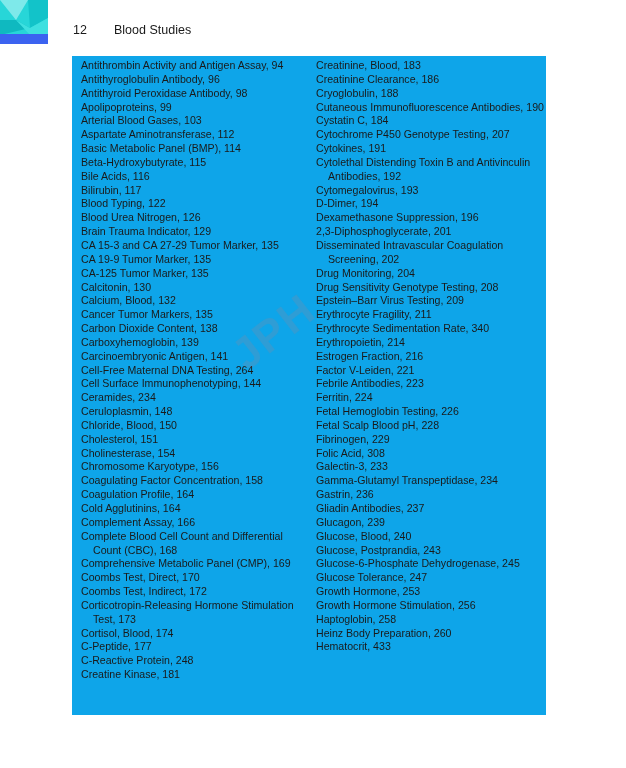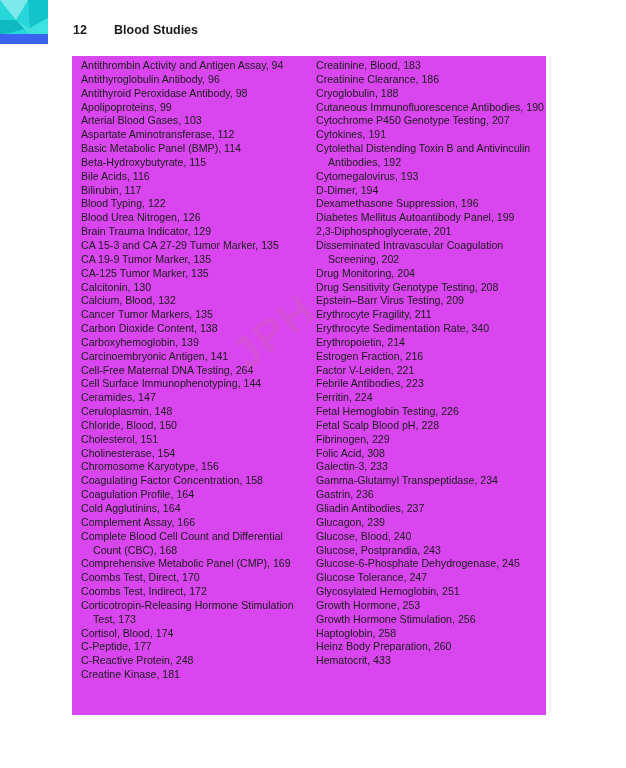--- a/index.html
+++ b/index.html
@@ -2,25 +2,25 @@
 <html><head>
 <meta charset="utf-8">
 <style>
   html, body { margin: 0; padding: 0; }
   body {
     width: 626px; height: 768px; background: #ffffff; position: relative; overflow: hidden;
     font-family: "Liberation Sans", sans-serif; color: #1a1a1a;
   }
   .corner { position: absolute; left: 0; top: 0; width: 48px; height: 45px; }
   .header { position: absolute; top: 22px; left: 73px; font-size: 12.5px; height: 16px; line-height: 16px; }
-  .page-num { position: absolute; left: 0; font-weight: bold; }
-  .section-title { position: absolute; left: 41px; white-space: nowrap; font-weight: bold; }
+  .page-num { position: absolute; left: 0; font-weight: normal; }
+  .section-title { position: absolute; left: 41px; white-space: nowrap; }
   .box {
     position: absolute; left: 72px; top: 56px; width: 474px; height: 659px;
-    background: #d946ef;
+    background: #0ea5e9;
   }
   .col { position: absolute; top: 3px; font-size: 10.6px; line-height: 13.85px; }
   .col-left { left: 9px; width: 230px; }
   .col-right { left: 244px; width: 228px; }
   .entry { padding-left: 12px; text-indent: -12px; white-space: normal; }
   .watermark {
     position: absolute; left: 222px; top: 340px; font-size: 44px; font-weight: bold;
     color: rgba(200, 120, 120, 0.18); transform: rotate(-38deg); transform-origin: left top;
     letter-spacing: 2px; pointer-events: none;
   }
@@ -61,21 +61,21 @@
     <div class="entry">CA 19-9 Tumor Marker, 135</div>
     <div class="entry">CA-125 Tumor Marker, 135</div>
     <div class="entry">Calcitonin, 130</div>
     <div class="entry">Calcium, Blood, 132</div>
     <div class="entry">Cancer Tumor Markers, 135</div>
     <div class="entry">Carbon Dioxide Content, 138</div>
     <div class="entry">Carboxyhemoglobin, 139</div>
     <div class="entry">Carcinoembryonic Antigen, 141</div>
     <div class="entry">Cell-Free Maternal DNA Testing, 264</div>
     <div class="entry">Cell Surface Immunophenotyping, 144</div>
-    <div class="entry">Ceramides, 147</div>
+    <div class="entry">Ceramides, 234</div>
     <div class="entry">Ceruloplasmin, 148</div>
     <div class="entry">Chloride, Blood, 150</div>
     <div class="entry">Cholesterol, 151</div>
     <div class="entry">Cholinesterase, 154</div>
     <div class="entry">Chromosome Karyotype, 156</div>
     <div class="entry">Coagulating Factor Concentration, 158</div>
     <div class="entry">Coagulation Profile, 164</div>
     <div class="entry">Cold Agglutinins, 164</div>
     <div class="entry">Complement Assay, 166</div>
     <div class="entry">Complete Blood Cell Count and Differential Count (CBC), 168</div>
@@ -87,27 +87,27 @@
     <div class="entry">C-Peptide, 177</div>
     <div class="entry">C-Reactive Protein, 248</div>
     <div class="entry">Creatine Kinase, 181</div>
   </div>
 
   <div class="col col-right">
     <div class="entry">Creatinine, Blood, 183</div>
     <div class="entry">Creatinine Clearance, 186</div>
     <div class="entry">Cryoglobulin, 188</div>
     <div class="entry">Cutaneous Immunofluorescence Antibodies, 190</div>
+    <div class="entry">Cystatin C, 184</div>
     <div class="entry">Cytochrome P450 Genotype Testing, 207</div>
     <div class="entry">Cytokines, 191</div>
     <div class="entry">Cytolethal Distending Toxin B and Antivinculin Antibodies, 192</div>
     <div class="entry">Cytomegalovirus, 193</div>
     <div class="entry">D-Dimer, 194</div>
     <div class="entry">Dexamethasone Suppression, 196</div>
-    <div class="entry">Diabetes Mellitus Autoantibody Panel, 199</div>
     <div class="entry">2,3-Diphosphoglycerate, 201</div>
     <div class="entry">Disseminated Intravascular Coagulation Screening, 202</div>
     <div class="entry">Drug Monitoring, 204</div>
     <div class="entry">Drug Sensitivity Genotype Testing, 208</div>
     <div class="entry">Epstein–Barr Virus Testing, 209</div>
     <div class="entry">Erythrocyte Fragility, 211</div>
     <div class="entry">Erythrocyte Sedimentation Rate, 340</div>
     <div class="entry">Erythropoietin, 214</div>
     <div class="entry">Estrogen Fraction, 216</div>
     <div class="entry">Factor V-Leiden, 221</div>
@@ -119,21 +119,20 @@
     <div class="entry">Folic Acid, 308</div>
     <div class="entry">Galectin-3, 233</div>
     <div class="entry">Gamma-Glutamyl Transpeptidase, 234</div>
     <div class="entry">Gastrin, 236</div>
     <div class="entry">Gliadin Antibodies, 237</div>
     <div class="entry">Glucagon, 239</div>
     <div class="entry">Glucose, Blood, 240</div>
     <div class="entry">Glucose, Postprandia, 243</div>
     <div class="entry">Glucose-6-Phosphate Dehydrogenase, 245</div>
     <div class="entry">Glucose Tolerance, 247</div>
-    <div class="entry">Glycosylated Hemoglobin, 251</div>
     <div class="entry">Growth Hormone, 253</div>
     <div class="entry">Growth Hormone Stimulation, 256</div>
     <div class="entry">Haptoglobin, 258</div>
     <div class="entry">Heinz Body Preparation, 260</div>
     <div class="entry">Hematocrit, 433</div>
   </div>
 </div>
 
 <div class="watermark">JPH</div>
 

